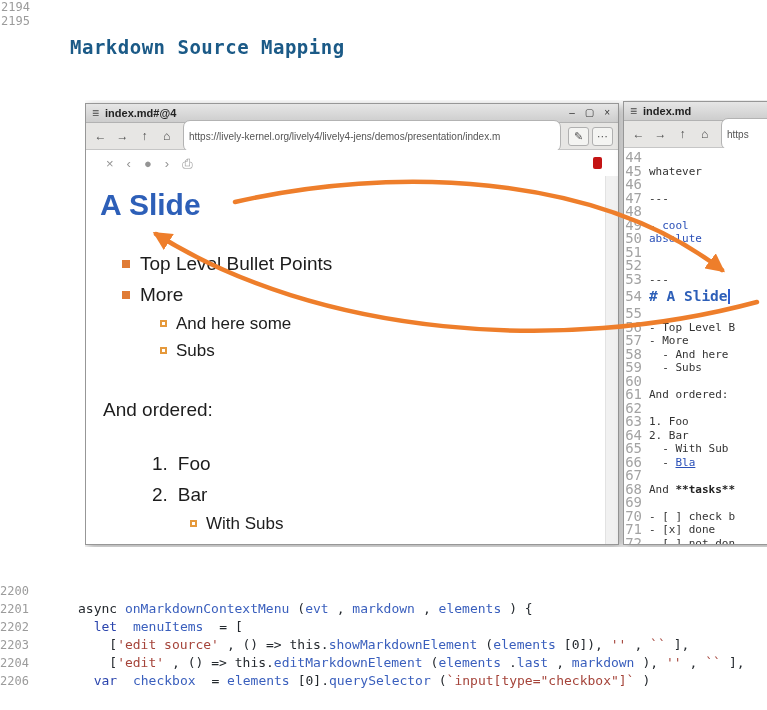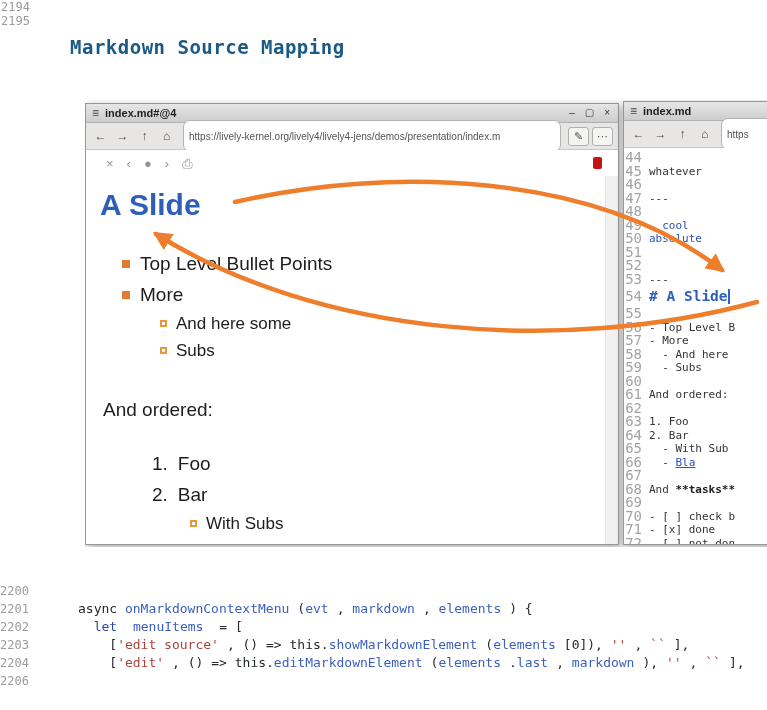--- a/index.html
+++ b/index.html
@@ -315,14 +315,15 @@
     <div class="code-line">
       <span class="code-num">2203</span>
       <span class="code-text"><span class="c-p">    [</span><span class="c-s">'edit source'</span><span class="c-p">, () =&gt; this.</span><span class="c-id">showMarkdownElement</span><span class="c-p">(</span><span class="c-id">elements</span><span class="c-p">[0]), </span><span class="c-s">''</span><span class="c-p">, </span><span class="c-s">``</span><span class="c-p">],</span></span>
     </div>
     <div class="code-line">
       <span class="code-num">2204</span>
       <span class="code-text"><span class="c-p">    [</span><span class="c-s">'edit'</span><span class="c-p">, () =&gt; this.</span><span class="c-id">editMarkdownElement</span><span class="c-p">(</span><span class="c-id">elements</span><span class="c-p">.</span><span class="c-id">last</span><span class="c-p">, </span><span class="c-id">markdown</span><span class="c-p">), </span><span class="c-s">''</span><span class="c-p">, </span><span class="c-s">``</span><span class="c-p">],</span></span>
     </div>
     <div class="code-line">
       <span class="code-num">2206</span>
+      <span class="code-text"><span class="c-p">  </span><span class="c-kw">var</span><span class="c-p"> </span><span class="c-id">checkbox</span><span class="c-p"> = </span><span class="c-id">elements</span><span class="c-p">[0].</span><span class="c-id">querySelector</span><span class="c-p">(</span><span class="c-s">`input[type="checkbox"]`</span><span class="c-p">)</span></span>
     </div>
   </div>
 
 </body></html>

